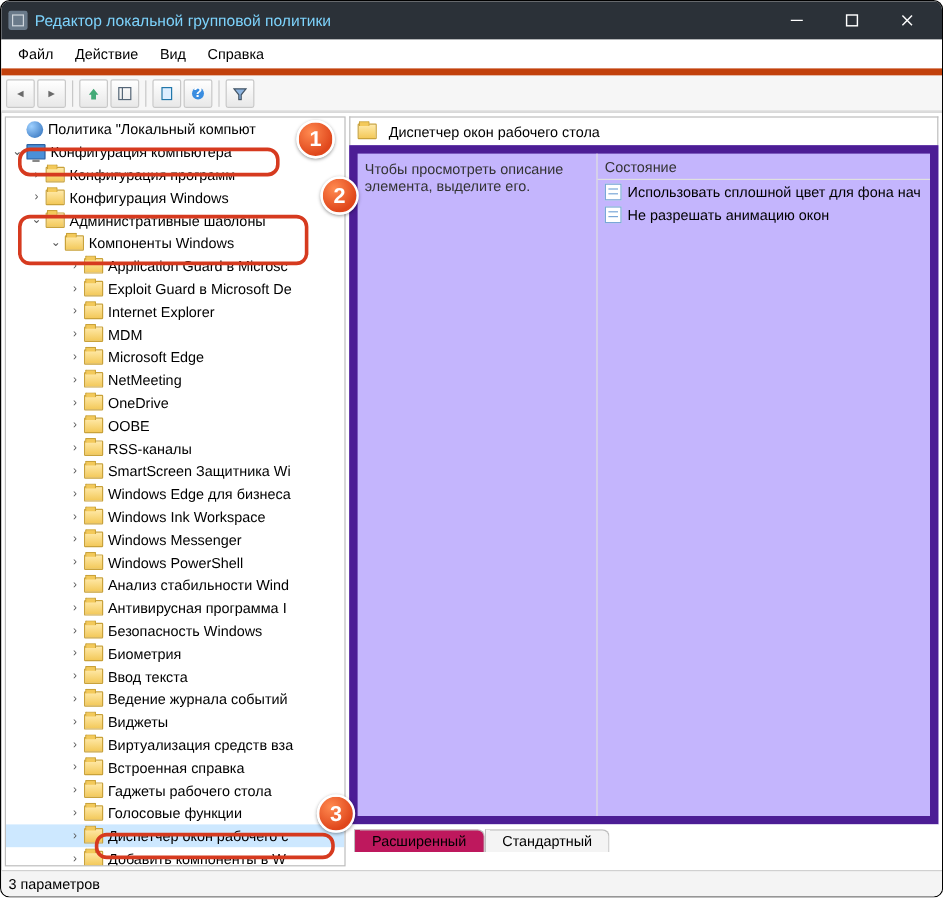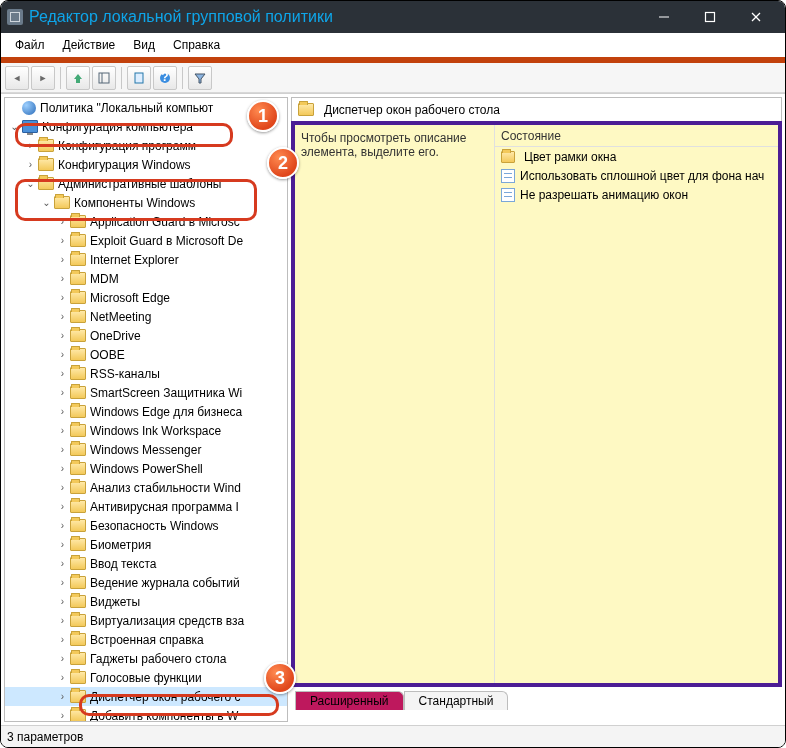--- a/index.html
+++ b/index.html
@@ -1,19 +1,19 @@
 <!DOCTYPE html>
 <html><head>
 <meta charset="utf-8">
 <style>
   *{box-sizing:border-box;margin:0;padding:0;font-family:"Segoe UI",Tahoma,sans-serif;font-size:12px;color:#000}
   html,body{width:786px;height:748px;overflow:hidden;background:#fff}
   .win{width:786px;height:748px;background:#fff;border:1px solid #000;border-radius:8px;overflow:hidden;display:flex;flex-direction:column;position:relative}
   .titlebar{height:32px;background:#2b3138;display:flex;align-items:center;padding:0 6px;color:#fff}
-  .titlebar .tlabel{color:#0ea5e9;font-size:16px;margin-left:6px;flex:1}
+  .titlebar .tlabel{color:#7dd3fc;font-size:13px;margin-left:6px;flex:1}
   .titlebar .tbtn{width:46px;height:30px;display:flex;align-items:center;justify-content:center;color:#fff}
   .titlebar svg{stroke:#fff}
   .app-ico{width:16px;height:16px;display:inline-block;background:#6a7a8a;border-radius:2px;position:relative}
   .app-ico::after{content:"";position:absolute;inset:3px;border:1px solid #cfd6dd}
   .menubar{height:30px;background:#fff;display:flex;align-items:center;padding:0 6px;gap:2px;border-bottom:6px solid #c2410c}
   .menubar .mitem{padding:2px 8px}
   .toolbar{height:30px;background:#f6f6f6;display:flex;align-items:center;padding:2px 4px;gap:2px;border-bottom:1px solid #d8d8d8}
   .tb-btn{width:24px;height:24px;border:1px solid #c8c8c8;background:linear-gradient(#fff,#e8e8e8);border-radius:2px;display:flex;align-items:center;justify-content:center}
   .tb-sep{width:1px;height:22px;background:#c8c8c8;margin:0 3px}
   .body{flex:1;display:flex;min-height:0;border-top:1px solid #d0d0d0}
@@ -22,21 +22,21 @@
   .tree-row{height:19px;display:flex;align-items:center;white-space:nowrap;overflow:hidden}
   .tw{display:inline-block;width:15px;text-align:center;color:#5a5a5a;font-size:10px;line-height:1}
   .fold{display:inline-block;width:16px;height:13px;margin-right:4px;background:linear-gradient(#ffe9a8,#f3c95a);border:1px solid #c9a23a;border-radius:1px;position:relative}
   .fold::before{content:"";position:absolute;top:-3px;left:0;width:7px;height:3px;background:#f3c95a;border:1px solid #c9a23a;border-bottom:none;border-radius:1px 1px 0 0}
   .comp-ico{display:inline-block;width:16px;height:13px;margin-right:4px;background:#4a90d9;border:1px solid #2b5fa0;border-radius:1px;position:relative}
   .comp-ico::after{content:"";position:absolute;left:4px;right:4px;bottom:-3px;height:2px;background:#888}
   .pol-ico{display:inline-block;width:14px;height:14px;margin-right:4px;border-radius:50%;background:radial-gradient(circle at 30% 30%,#9ed0ff,#2a6bb8)}
   .sel{background:#cde8ff}
   .right{flex:1;display:flex;flex-direction:column;margin:3px 3px 16px 0;min-width:0}
   .r-head{height:24px;border:1px solid #bdbdbd;border-bottom:none;background:#fff;display:flex;align-items:center;padding:0 6px;gap:6px}
-  .r-body{flex:1;border:4px solid #4c1d95;background:#fef9c3;display:flex;min-height:0}
+  .r-body{flex:1;border:7px solid #4c1d95;background:#c4b5fd;display:flex;min-height:0}
   .r-desc{width:200px;padding:6px 10px 6px 6px;border-right:1px solid #e0e0e0;font-size:12px;color:#333}
   .r-list{flex:1;display:flex;flex-direction:column}
   .r-list-head{height:22px;border-bottom:1px solid #e0e0e0;display:flex;align-items:center;padding:0 6px;color:#333}
   .r-item{height:19px;display:flex;align-items:center;padding:0 6px;gap:5px;white-space:nowrap;overflow:hidden}
   .set-ico{width:14px;height:14px;background:#fff;border:1px solid #7aa7d8;position:relative}
   .set-ico::before,.set-ico::after{content:"";position:absolute;left:2px;right:2px;height:1px;background:#7aa7d8}
   .set-ico::before{top:3px}.set-ico::after{top:7px}
   .tabs{height:22px;display:flex;align-items:flex-end;padding-left:4px;gap:0;background:#fff}
   .tab{padding:2px 14px;border:1px solid #bdbdbd;border-bottom:none;background:#f4f4f4;border-radius:0 6px 0 0;position:relative;top:1px}
   .tab.on{background:#be185d;z-index:2}
@@ -292,24 +292,20 @@
       <div class="r-head">
         <span class="fold"></span>
         <span>Диспетчер окон рабочего стола</span>
       </div>
       <div class="r-body">
         <div class="r-desc">Чтобы просмотреть описание элемента, выделите его.</div>
         <div class="r-list">
           <div class="r-list-head">Состояние</div>
           <div id="r-items">
               <div class="r-item">
-                <span class="fold" style="width:14px;height:12px"></span>
-                <span>Цвет рамки окна</span>
-              </div>
-              <div class="r-item">
                 <span class="set-ico"></span>
                 <span>Использовать сплошной цвет для фона нач</span>
               </div>
               <div class="r-item">
                 <span class="set-ico"></span>
                 <span>Не разрешать анимацию окон</span>
               </div>
             </div>
         </div>
       </div>

